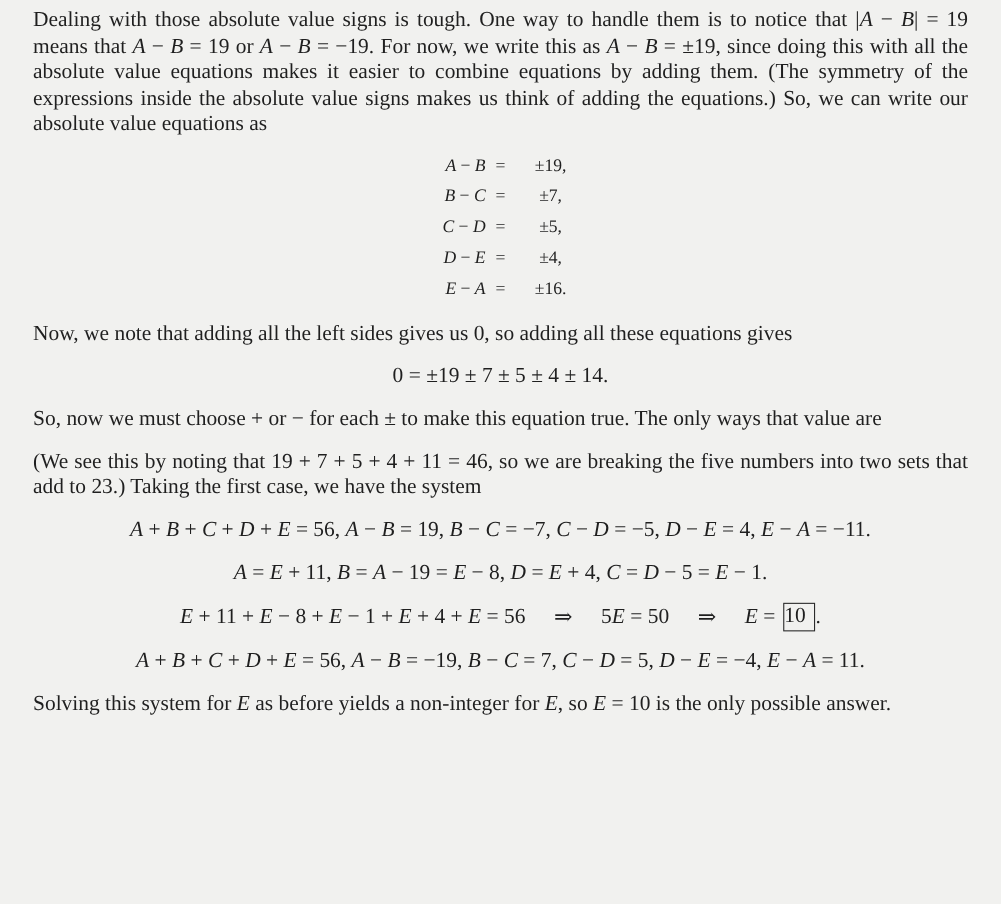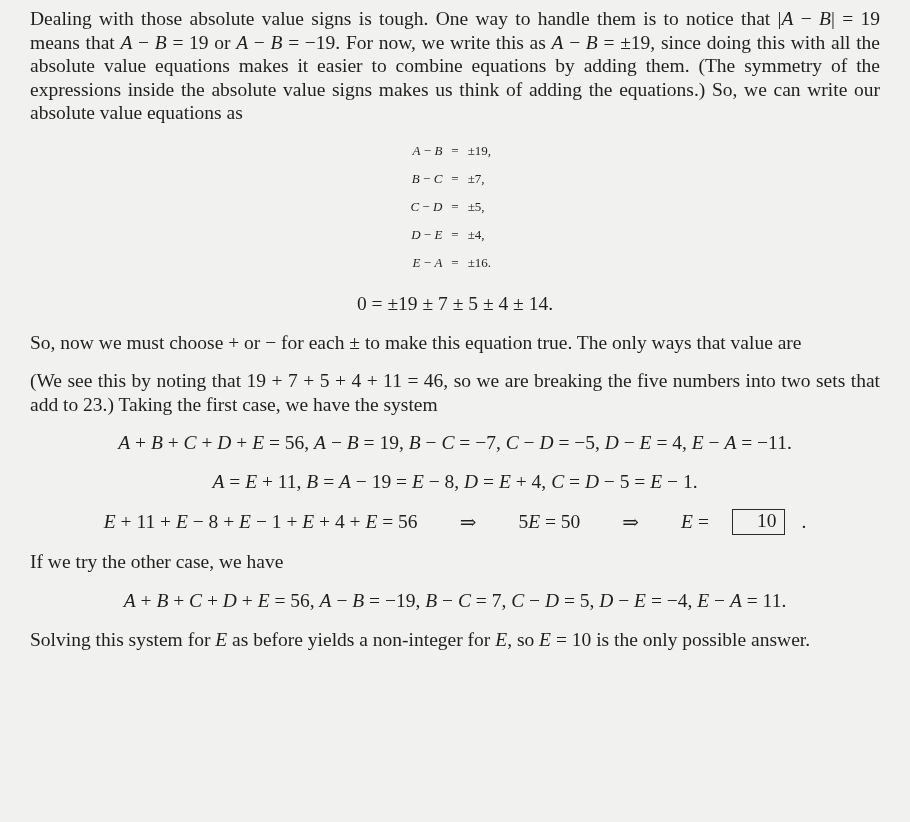--- a/index.html
+++ b/index.html
@@ -25,47 +25,47 @@
     font-size:19.5px;
     line-height:23.5px;
     text-align:justify;
   }
   .spaced{margin-top:15px;}
   i{font-style:italic;}
   
   .eq-stack{
     margin:12px auto 0 auto;
     width:fit-content;
-    font-size:13px;
+    font-size:16px;
     line-height:28px;
   }
   .eq-row{display:flex;align-items:baseline;}
   .eq-lhs{display:inline-block;width:64px;text-align:right;}
   .eq-rel{display:inline-block;padding:0 9px;}
-  .eq-rhs{display:inline-block;width:64px;text-align:left;}
+  .eq-rhs{display:inline-block;width:64px;text-align:center;}
   
   .display-eq{
     margin:15px 0 0 0;
     font-size:19.5px;
     line-height:24px;
     text-align:center;
     white-space:nowrap;
   }
   .chain{
     display:flex;
     justify-content:center;
     align-items:center;
-    gap:16px;
+    gap:0;
   }
   .chain .arrow{padding:0 26px;font-size:20px;}
   .chain .piece{white-space:nowrap;}
   .boxed{
     display:inline-block;
     border:1.4px solid #2b2b2b;
-    padding:0px 8px 2px 24px;
+    padding:0px 8px 2px 0;
     margin-left:7px;
     line-height:22px;
   }
 </style>
 </head>
 <body>
 
 <div class="page">
 
   <p class="body-text">Dealing with those absolute value signs is tough. One way to handle them is to notice that |<i>A</i> − <i>B</i>| = 19 means that <i>A</i> − <i>B</i> = 19 or <i>A</i> − <i>B</i> = −19.  For now, we write this as <i>A</i> − <i>B</i> = ±19, since doing this with all the absolute value equations makes it easier to combine equations by adding them.  (The symmetry of the expressions inside the absolute value signs makes us think of adding the equations.)  So, we can write our absolute value equations as</p>
@@ -91,20 +91,21 @@
         <span class="eq-rel">=</span>
         <span class="eq-rhs">±4,</span>
     </div>
     <div class="eq-row">
       <span class="eq-lhs"><i>E</i> − <i>A</i></span>
         <span class="eq-rel">=</span>
         <span class="eq-rhs">±16.</span>
     </div>
   </div>
 
+  <p class="body-text spaced">Now, we note that adding all the left sides gives us 0, so adding all these equations gives</p>
 
   <div class="display-eq">0 = ±19 ± 7 ± 5 ± 4 ± 14.</div>
 
   <p class="body-text spaced">So, now we must choose + or − for each ± to make this equation true.  The only ways that value are</p>
 
 
   <p class="body-text spaced">(We see this by noting that 19 + 7 + 5 + 4 + 11 = 46, so we are breaking the five numbers into two sets that add to 23.)  Taking the first case, we have the system</p>
 
   <div class="display-eq"><i>A</i> + <i>B</i> + <i>C</i> + <i>D</i> + <i>E</i> = 56,  <i>A</i> − <i>B</i> = 19,  <i>B</i> − <i>C</i> = −7,  <i>C</i> − <i>D</i> = −5,  <i>D</i> − <i>E</i> = 4,  <i>E</i> − <i>A</i> = −11.</div>
 
@@ -115,19 +116,18 @@
   <div class="display-eq chain">
     <span class="piece"><i>E</i> + 11 + <i>E</i> − 8 + <i>E</i> − 1 + <i>E</i> + 4 + <i>E</i> = 56</span>
     <span class="arrow">⇒</span>
     <span class="piece">5<i>E</i> = 50</span>
     <span class="arrow">⇒</span>
     <span class="piece"><i>E</i> =</span>
     <span class="boxed">10</span>
     <span class="piece">.</span>
   </div>
 
-  <p class="body-text spaced">If we try the other case, we have</p>
 
   <div class="display-eq"><i>A</i> + <i>B</i> + <i>C</i> + <i>D</i> + <i>E</i> = 56,  <i>A</i> − <i>B</i> = −19,  <i>B</i> − <i>C</i> = 7,  <i>C</i> − <i>D</i> = 5,  <i>D</i> − <i>E</i> = −4,  <i>E</i> − <i>A</i> = 11.</div>
 
   <p class="body-text spaced">Solving this system for <i>E</i> as before yields a non-integer for <i>E</i>, so <i>E</i> = 10 is the only possible answer.</p>
 
 </div>
 
 </body></html>

